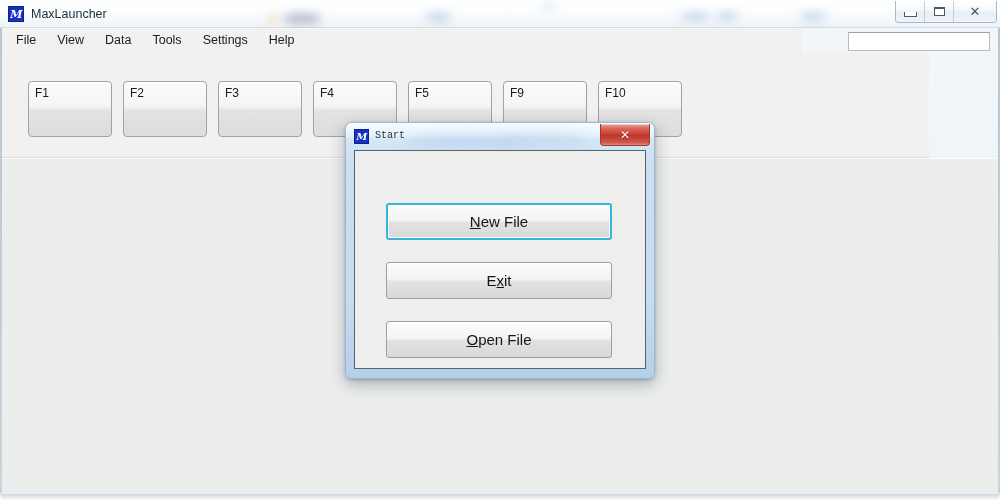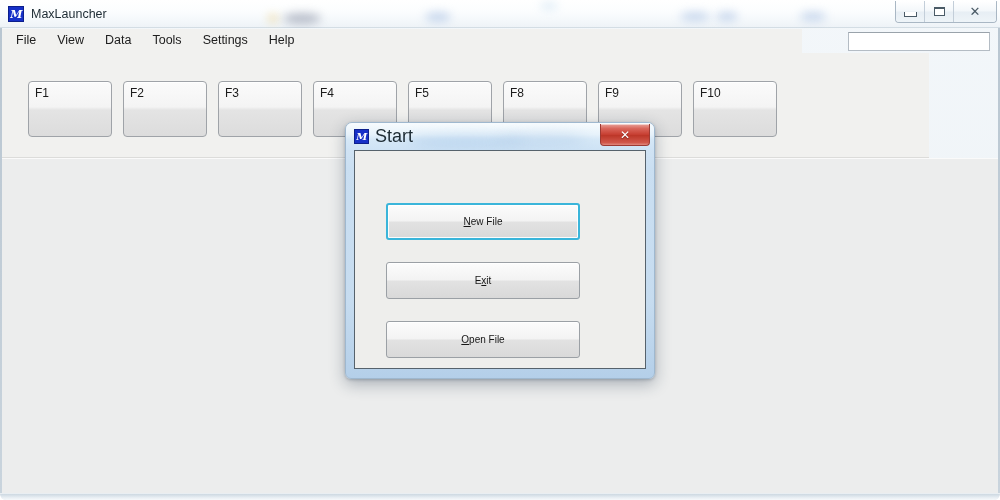--- a/index.html
+++ b/index.html
@@ -283,23 +283,24 @@
     font-family: "DejaVu Serif", serif;
     font-style: italic;
     font-weight: bold;
     font-size: 10px;
     line-height: 10px;
     letter-spacing: -0.5px;
   }
   .dlg-title {
     position: absolute;
     left: 29px; top: 5px;
-    font-size: 18px;
+    font-size: 10px;
     color: #1d2b33;
     line-height: 16px;
+    font-family: Liberation Mono, monospace;
   }
   .dlg-close {
     position: absolute;
     right: 4px; top: 1px;
     width: 48px; height: 21px;
     border: 1px solid #9d3a33;
     border-top: none;
     border-radius: 0 0 4px 4px;
     background: linear-gradient(180deg,
         #e9a59d 0%, #d9655a 22%, #c73f32 50%,
@@ -328,30 +329,30 @@
     border: 1px solid #56626c;
   }
   .dlg-buttons {
     position: absolute;
     left: 31px; top: 52px;
     display: flex;
     flex-direction: column;
     gap: 22px;
   }
   .dbtn {
-    width: 194px;
+    width: 226px;
     height: 37px;
     box-sizing: border-box;
     border: 1px solid #9ba0a5;
     border-radius: 3px;
     background: linear-gradient(180deg, #fcfcfc 0%, #f3f3f3 48%, #e2e2e2 52%, #d9d9d9 100%);
     display: flex;
     align-items: center;
     justify-content: center;
-    font-size: 10px;
+    font-size: 15px;
     color: #161616;
     box-shadow: inset 0 1px 0 rgba(255,255,255,.95);
     font-family: "Liberation Sans", sans-serif;
   }
   .dbtn.focused {
     border: 2px solid #3ab5da;
     border-radius: 3px;
     box-shadow: inset 0 0 0 1px rgba(255,255,255,.9);
   }
   .dbtn u { text-decoration: underline; }
@@ -412,23 +413,20 @@
         <div class="fbtn">
           <span class="fbtn-label">F3</span>
         </div>
         <div class="fbtn">
           <span class="fbtn-label">F4</span>
         </div>
         <div class="fbtn">
           <span class="fbtn-label">F5</span>
         </div>
         <div class="fbtn">
-          <span class="fbtn-label">F8</span>
-        </div>
-        <div class="fbtn">
           <span class="fbtn-label">F9</span>
         </div>
         <div class="fbtn">
           <span class="fbtn-label">F10</span>
         </div>
       </div>
     </div>
 
     <div class="client-area"></div>
 

